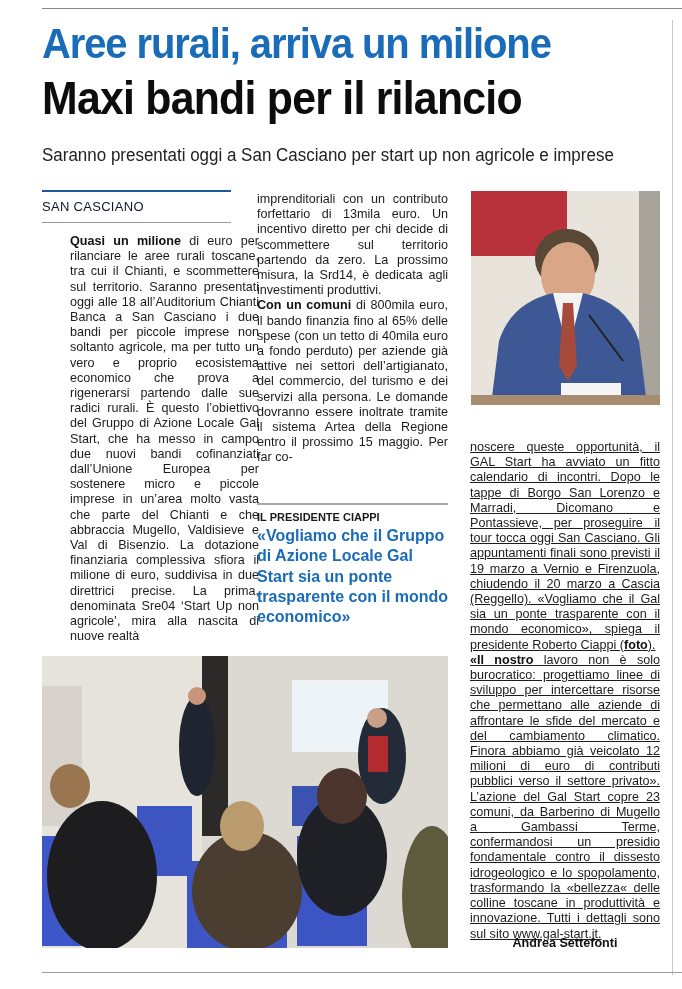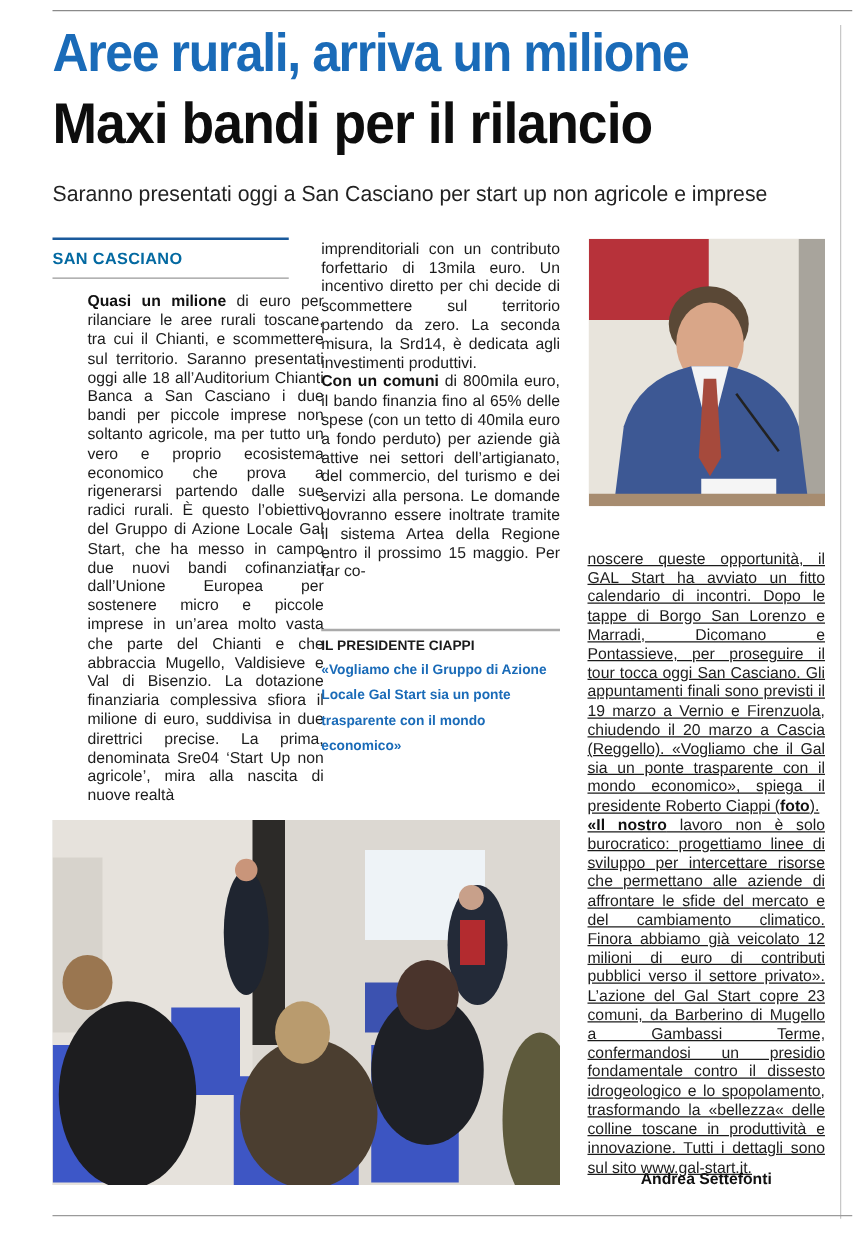--- a/index.html
+++ b/index.html
@@ -9,25 +9,25 @@
   .bottom-rule { position:absolute; left:42px; top:972px; width:640px; height:1px; background:#9a9a9a; }
   .headline1 { position:absolute; left:42px; top:18px; width:630px; font-family:"Liberation Sans", sans-serif; font-weight:bold; font-size:43px; line-height:50px; color:#1a6bb8; letter-spacing:-1.2px; transform:scaleX(0.93); transform-origin:left; white-space:nowrap; }
   .headline2 { position:absolute; left:42px; top:72px; width:630px; font-weight:bold; font-size:46px; line-height:52px; color:#0d0d0d; letter-spacing:-0.8px; transform:scaleX(0.93); transform-origin:left; white-space:nowrap; }
   .subhead { position:absolute; left:42px; top:144px; font-size:17.5px; line-height:22px; color:#222; white-space:nowrap; transform:scaleX(0.97); transform-origin:left; }
   .col { position:absolute; font-size:12.6px; line-height:15.2px; text-align:justify; color:#1c1c1c; hyphens:manual; }
   .col b { font-weight:bold; color:#111; }
   .col1 { left:42px; top:234px; width:189px;margin-left:28px; }
   .col2 { left:257px; top:192px; width:191px; }
   .col3 { left:470px; top:440px; width:190px;text-decoration:underline; }
   .kicker-rule-blue { position:absolute; left:42px; top:190px; width:189px; height:2px; background:#1a5a9c; }
-  .kicker { position:absolute; left:42px; top:199px; font-weight:bold; font-size:13px; color:#0369a1; letter-spacing:0.3px; }
+  .kicker { position:absolute; left:42px; top:199px; font-weight:normal; font-size:13px; color:#0f172a; letter-spacing:0.3px; }
   .kicker-rule-grey { position:absolute; left:42px; top:222px; width:189px; height:1px; background:#999; }
   .quote-rule { position:absolute; left:257px; top:503px; width:191px; height:1.5px; background:#aaa; }
   .quote-kicker { position:absolute; left:257px; top:511px; font-weight:bold; font-size:11px; color:#1a1a1a; }
-  .quote { position:absolute; left:257px; top:526px; width:195px; font-weight:bold; font-size:11px; line-height:20.3px; color:#1a6bb8; }
+  .quote { position:absolute; left:257px; top:526px; width:195px; font-weight:bold; font-size:16px; line-height:20.3px; color:#1a6bb8; }
   .byline { position:absolute; left:470px; top:936px; width:190px; text-align:center; font-weight:bold; font-size:12.6px; color:#111; }
   .photo { position:absolute; overflow:hidden; }
   .photo-portrait { left:471px; top:191px; width:189px; height:214px; background:#e9e6e0; }
   .photo-event { left:42px; top:656px; width:406px; height:292px; background:#e4e2de; }
 </style>
 </head>
 <body>
 
 <div class="top-rule"></div>
 <div class="right-rule"></div>
@@ -38,21 +38,21 @@
 
 <div class="kicker-rule-blue"></div>
 <div class="kicker">SAN CASCIANO</div>
 <div class="kicker-rule-grey"></div>
 
 <div class="col col1">
   <b>Quasi un milione</b><span> di euro per rilanciare le aree rurali toscane, tra cui il Chianti, e scommettere sul territorio. Saranno presentati oggi alle 18 all’Auditorium Chianti Banca a San Casciano i due bandi per piccole imprese non soltanto agricole, ma per tutto un vero e proprio ecosistema economico che prova a rigenerarsi partendo dalle sue radici rurali. È questo l’obiettivo del Gruppo di Azione Locale Gal Start, che ha messo in campo due nuovi bandi cofinanziati dall’Unione Europea per sostenere micro e piccole imprese in un’area molto vasta che parte del Chianti e che abbraccia Mugello, Valdisieve e Val di Bisenzio. La dotazione finanziaria complessiva sfiora il milione di euro, suddivisa in due direttrici precise. La prima, denominata Sre04 ‘Start Up non agricole’, mira alla nascita di nuove realtà</span>
 </div>
 
 <div class="col col2">
-  <span>imprenditoriali con un contributo forfettario di 13mila euro. Un incentivo diretto per chi decide di scommettere sul territorio partendo da zero. La seconda misura, la Srd14, è dedicata agli investimenti produttivi.</span><br>
+  <span>imprenditoriali con un contributo forfettario di 13mila euro. Un incentivo diretto per chi decide di scommettere sul territorio partendo da zero. La prossimo misura, la Srd14, è dedicata agli investimenti produttivi.</span><br>
   <b>Con un comuni</b><span> di 800mila euro, il bando finanzia fino al 65% delle spese (con un tetto di 40mila euro a fondo perduto) per aziende già attive nei settori dell’artigianato, del commercio, del turismo e dei servizi alla persona. Le domande dovranno essere inoltrate tramite il sistema Artea della Regione entro il prossimo 15 maggio. Per far co-</span>
 </div>
 
 <div class="quote-rule"></div>
 <div class="quote-kicker">IL PRESIDENTE CIAPPI</div>
 <div class="quote">«Vogliamo che il Gruppo di Azione Locale Gal Start sia un ponte trasparente con il mondo economico»</div>
 
 <div class="photo photo-portrait">
   <svg width="189" height="214" viewBox="0 0 189 214">
     <rect x="0" y="0" width="189" height="214" fill="#e8e4dc"></rect>

